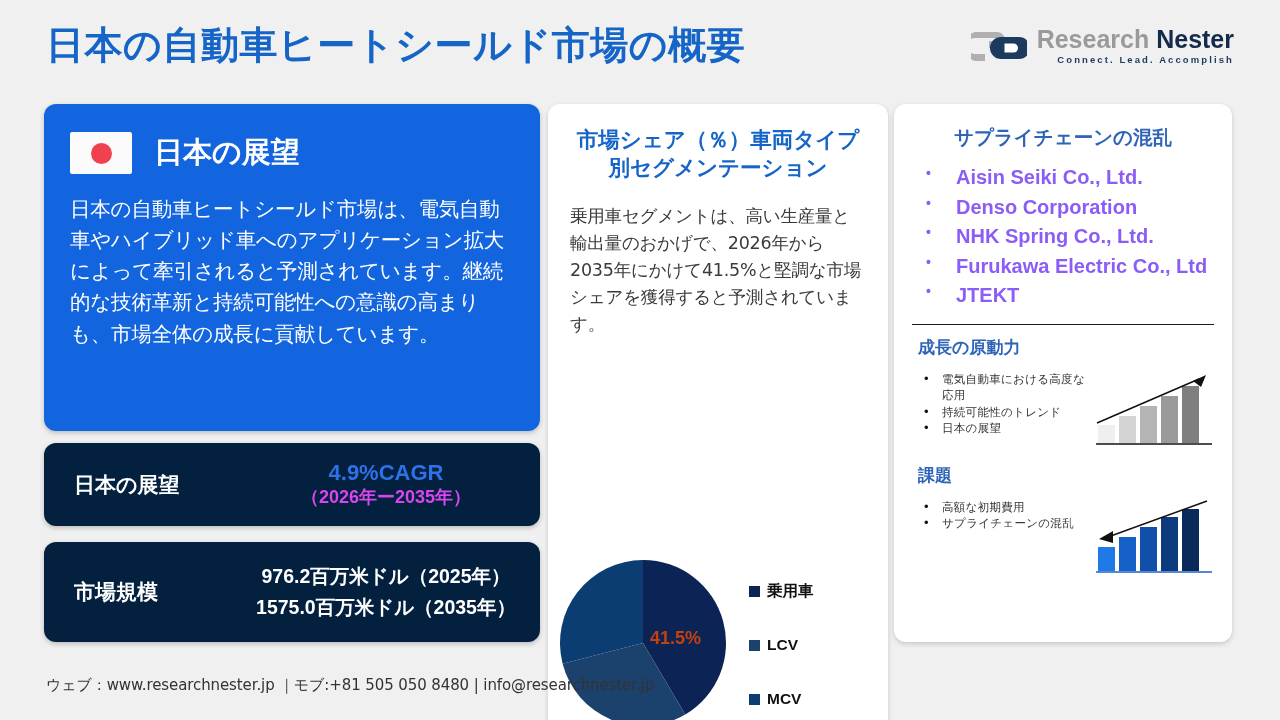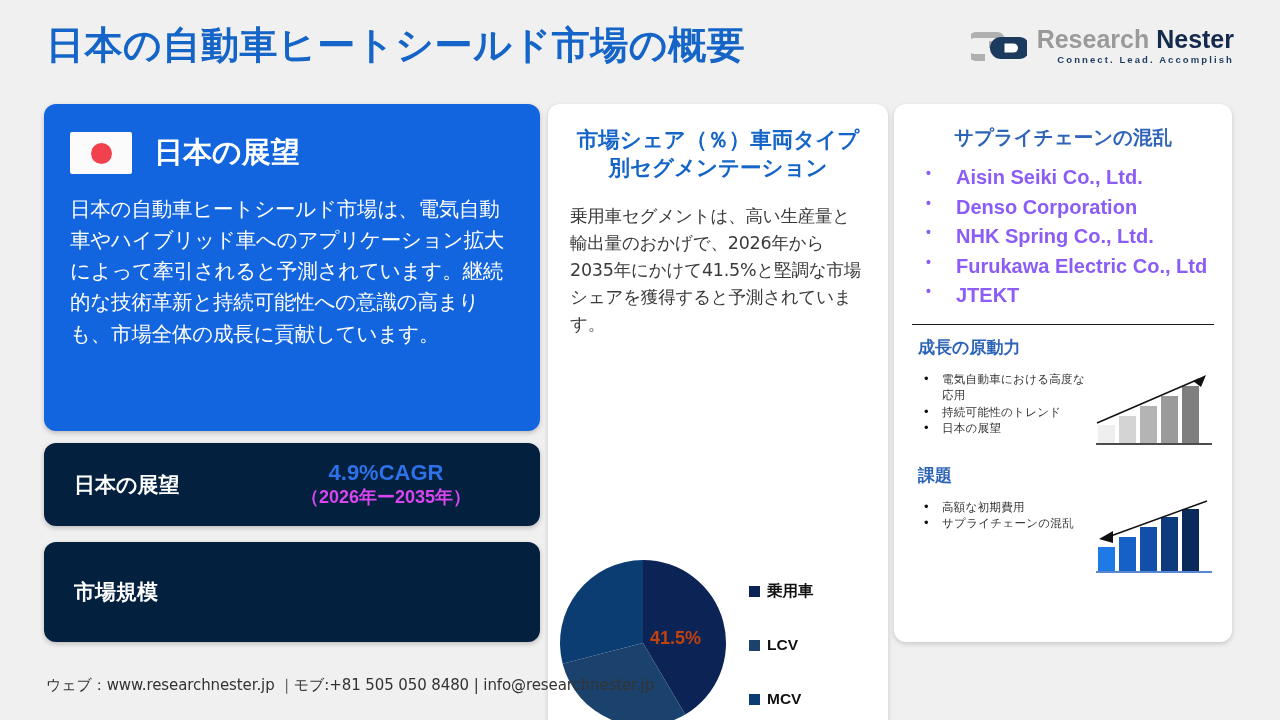--- a/index.html
+++ b/index.html
@@ -336,20 +336,24 @@
 <div class="card-dark card-cagr">
   <div class="dark-label">日本の展望</div>
   <div class="dark-values">
     <div class="cagr-value">4.9%CAGR</div>
     <div class="cagr-period">（2026年ー2035年）</div>
   </div>
 </div>
 
 <div class="card-dark card-size">
   <div class="dark-label">市場規模</div>
+  <div class="dark-values">
+    <div class="size-row">976.2百万米ドル（2025年）</div>
+    <div class="size-row">1575.0百万米ドル（2035年）</div>
+  </div>
 </div>
 
 <div class="card-share">
   <div class="share-title">市場シェア（％）車両タイプ別セグメンテーション</div>
   <div class="share-body">乗用車セグメントは、高い生産量と輸出量のおかげで、2026年から2035年にかけて41.5%と堅調な市場シェアを獲得すると予測されています。</div>
 
   <div class="pie-area">
     <div class="pie-wrap">
       <svg viewBox="0 0 170 170" width="170" height="170">
         <g id="pie-slices">

